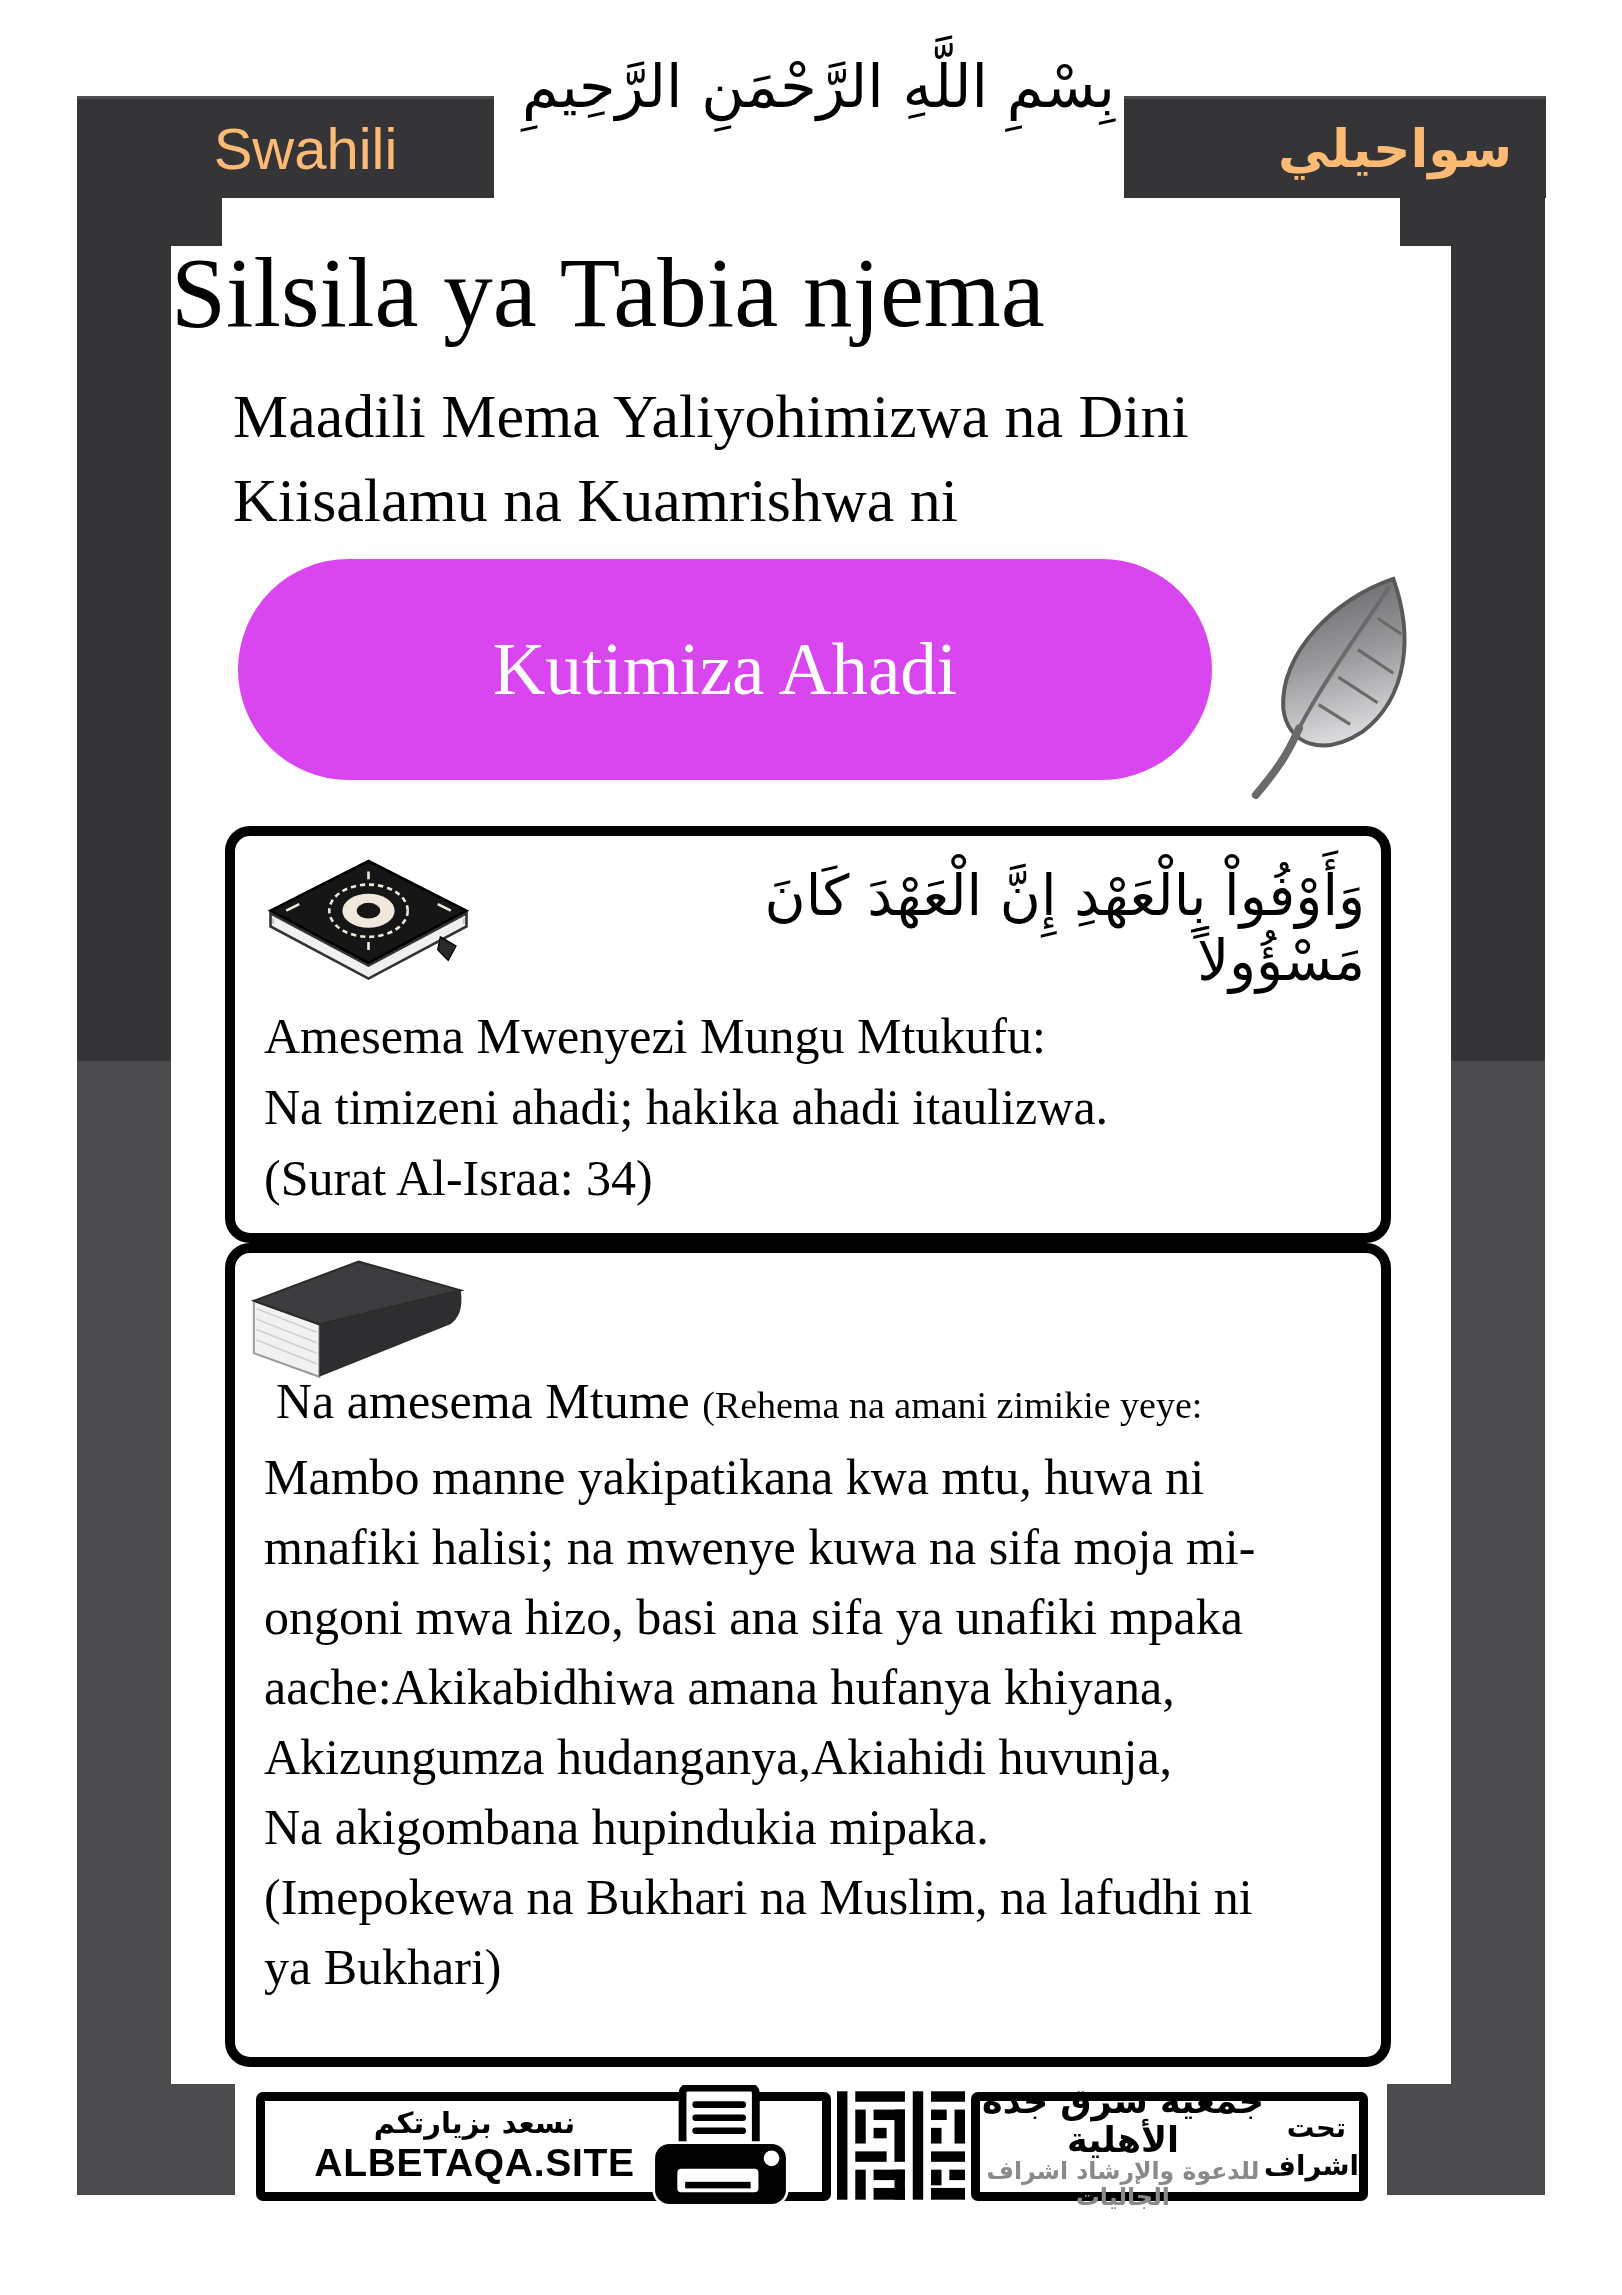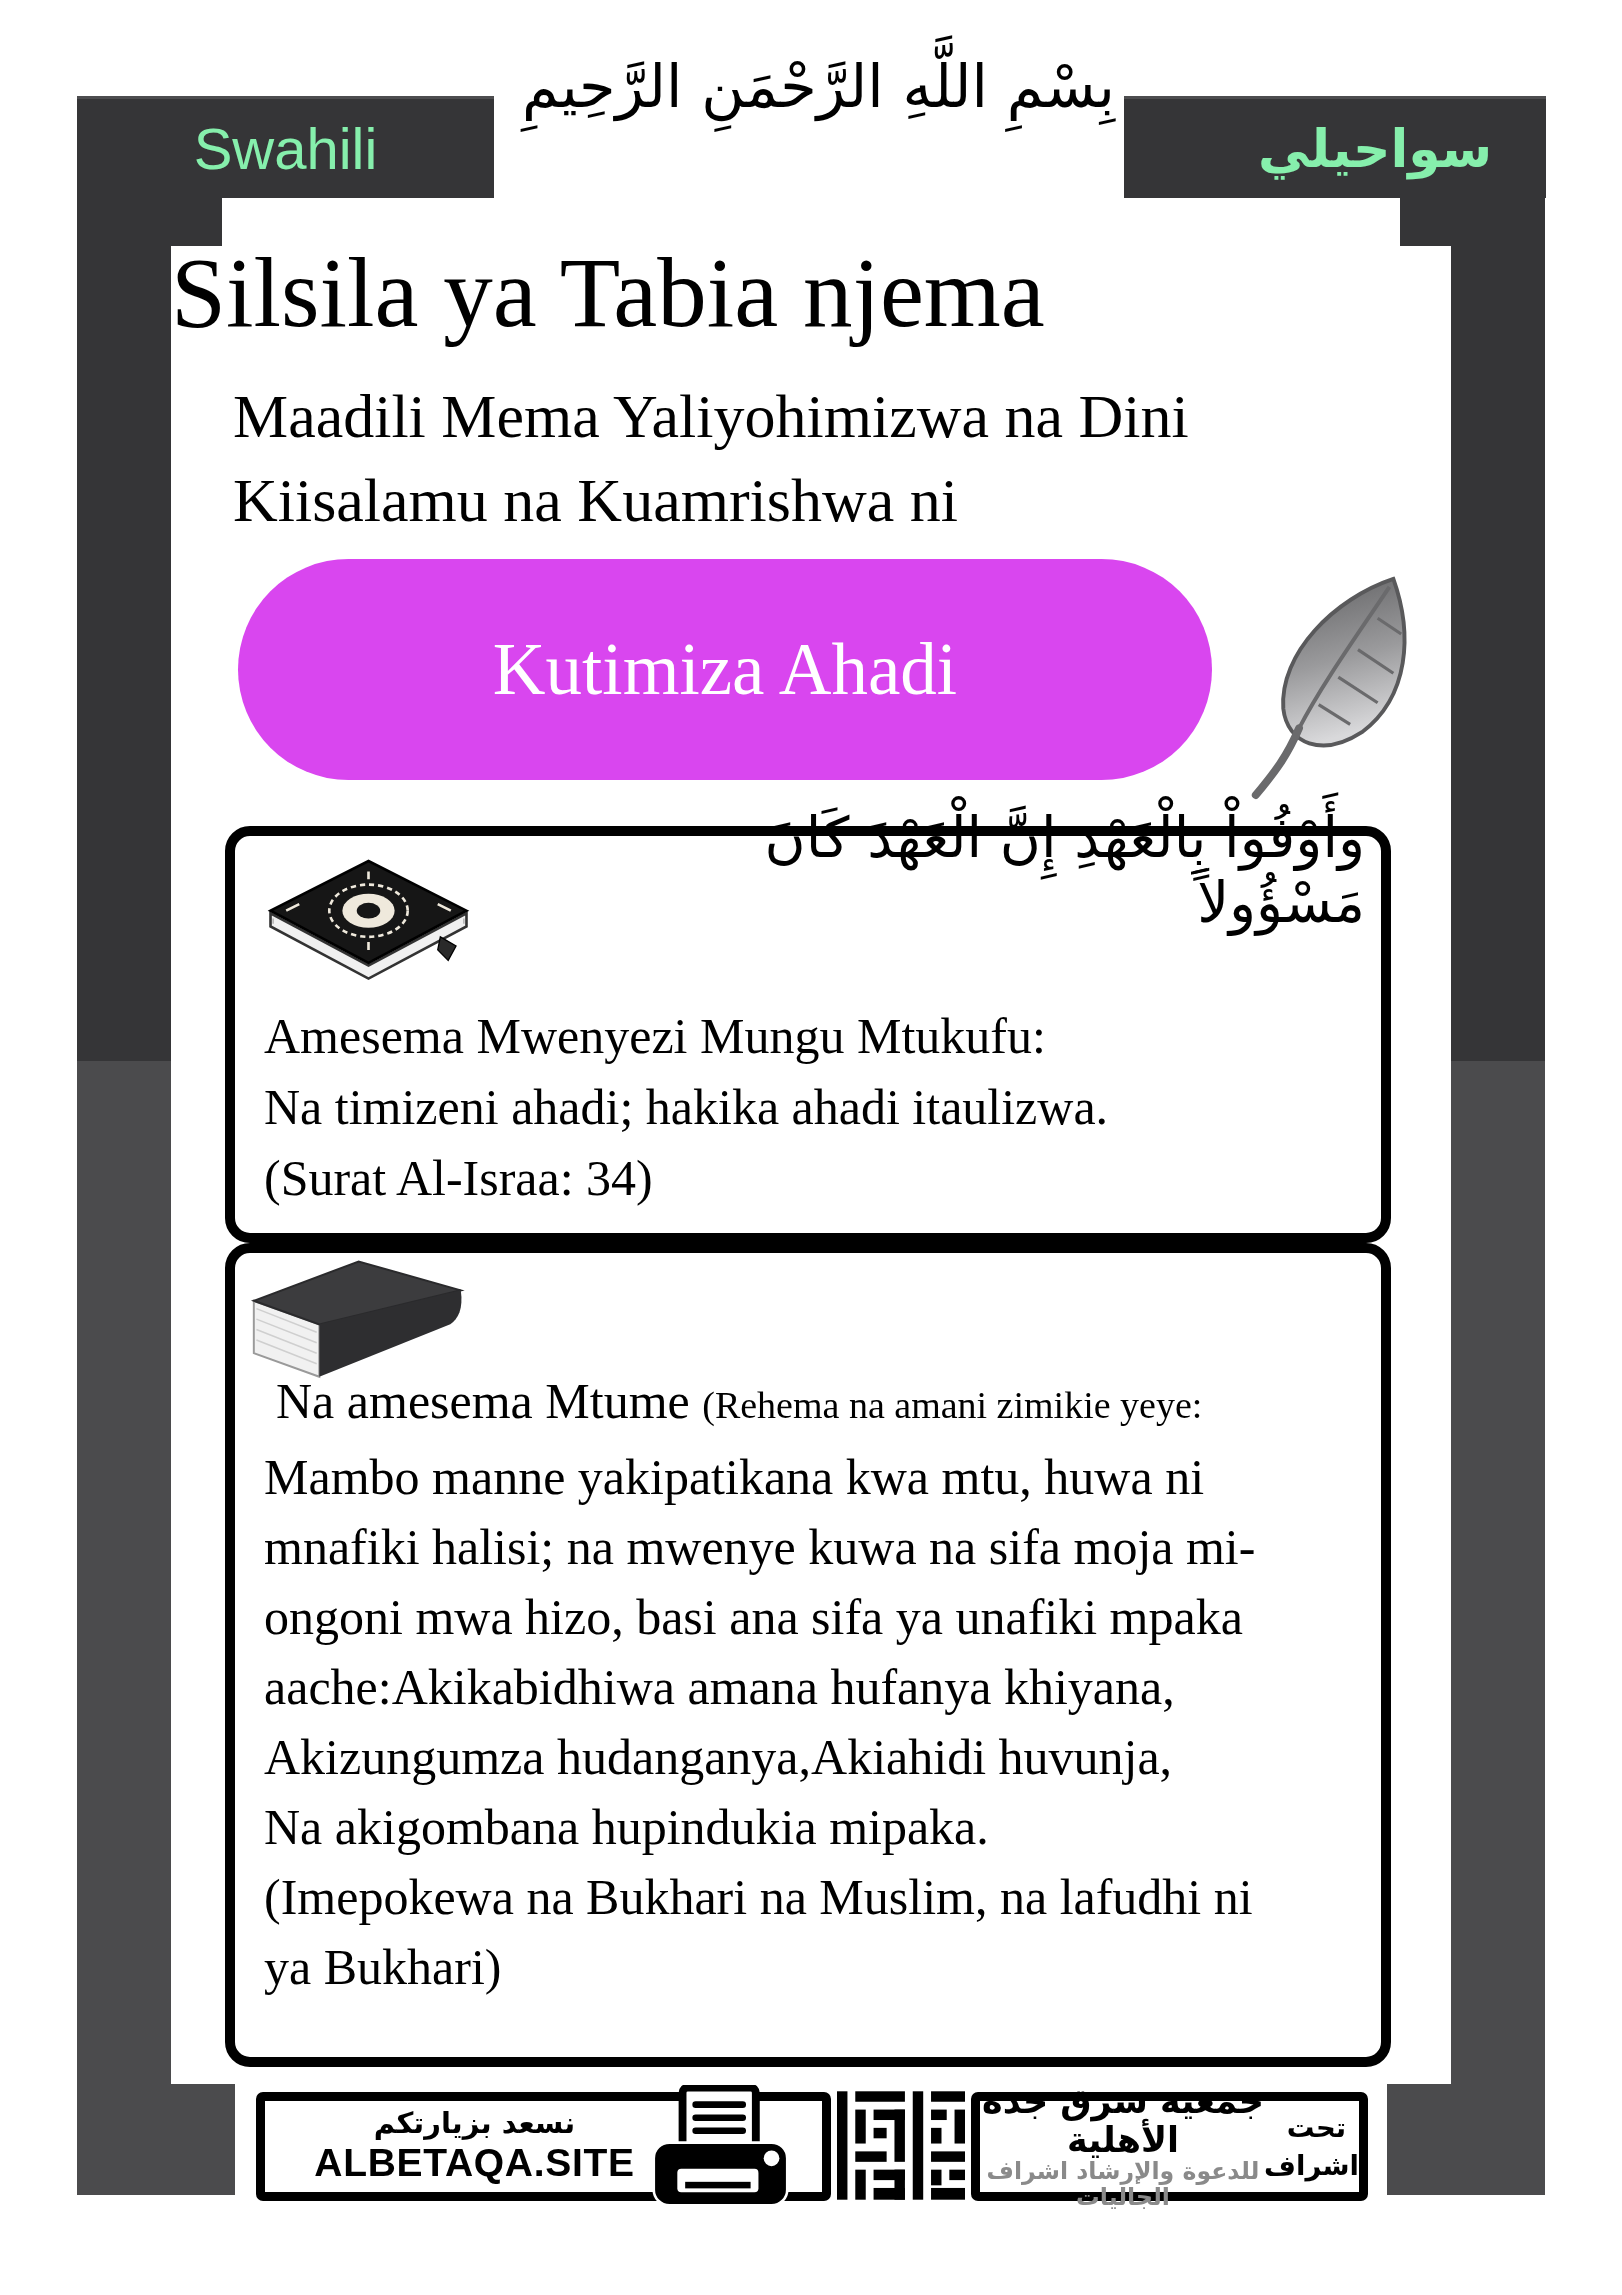--- a/index.html
+++ b/index.html
@@ -4,21 +4,21 @@
 <style>
   html,body{margin:0;padding:0;background:#888;}
   #page{position:relative;width:1623px;height:2295px;background:#ffffff;margin:0 auto;
         overflow:hidden;font-family:"Liberation Serif",serif;color:#000;}
   .abs{position:absolute;}
 
   
   .bar-top{background:#353537;border-top:3.3px solid #4d4d4f;}
   .bar-left{left:77px;top:96px;width:417px;height:99px;}
   .bar-right{left:1124px;top:96px;width:422px;height:99px;}
-  .bar-label{width:100%;height:100%;display:flex;align-items:center;justify-content:center;color:#86efac;}
+  .bar-label{width:100%;height:100%;display:flex;align-items:center;justify-content:center;color:#fdba74;margin-left:20px;}
   .bar-left .bar-label{font-family:"Liberation Sans",sans-serif;font-size:58px;}
   .bar-right .bar-label{font-family:"DejaVu Sans",sans-serif;font-weight:bold;font-size:52px;direction:rtl;padding-left:40px;}
   .strip-lt{left:77px;top:96px;width:94px;height:966px;background:#353537;}
   .strip-lb{left:77px;top:1061px;width:94px;height:1134px;background:#4b4b4d;}
   .strip-rt{left:1451px;top:96px;width:94px;height:966px;background:#353537;}
   .strip-rb{left:1451px;top:1061px;width:94px;height:1134px;background:#4b4b4d;}
   .step-tl{left:171px;top:194px;width:51px;height:52px;background:#353537;}
   .step-tr{left:1400px;top:194px;width:51px;height:52px;background:#353537;}
   .foot-l{left:77px;top:2084px;width:158px;height:111px;background:#4b4b4d;}
   .foot-r{left:1387px;top:2084px;width:158px;height:111px;background:#4b4b4d;}
@@ -32,21 +32,21 @@
   .pill{left:238px;top:559px;width:974px;height:221px;background:#d946ef;border-radius:111px;}
   .pill-text{width:100%;height:100%;display:flex;align-items:center;justify-content:center;
              color:#fff;font-size:73px;}
   .leaf{left:1240px;top:575px;width:177px;height:226px;}
 
   
   .cbox{background:#fff;border:10.5px solid #000;border-radius:25px;box-sizing:border-box;}
   .box1{left:225px;top:826px;width:1166px;height:417px;}
   .box2{left:225px;top:1243px;width:1166px;height:824px;}
   .quran-icon{left:247px;top:845px;width:243px;height:151px;}
-  .verse{left:654px;top:805px;width:711px;text-align:right;direction:rtl;
+  .verse{left:654px;top:863px;width:711px;text-align:right;direction:rtl;
          font-family:"DejaVu Sans",sans-serif;font-size:56px;}
   .quran-body{left:264px;top:1001px;width:1112px;font-size:50px;line-height:71px;white-space:pre-line;}
   .book-icon{left:243px;top:1251px;width:226px;height:131px;}
   .hadith-intro{left:276px;top:1372px;width:1112px;font-size:50px;}
   .hadith-intro .paren{font-size:38px;}
   .hadith-body{left:264px;top:1442px;width:1112px;font-size:50px;line-height:70px;white-space:pre-line;}
 
   
   .fbox{border:9.2px solid #000;border-radius:7px;box-sizing:border-box;background:#fff;}
   .fbox-left{left:256px;top:2092px;width:575px;height:109px;}

